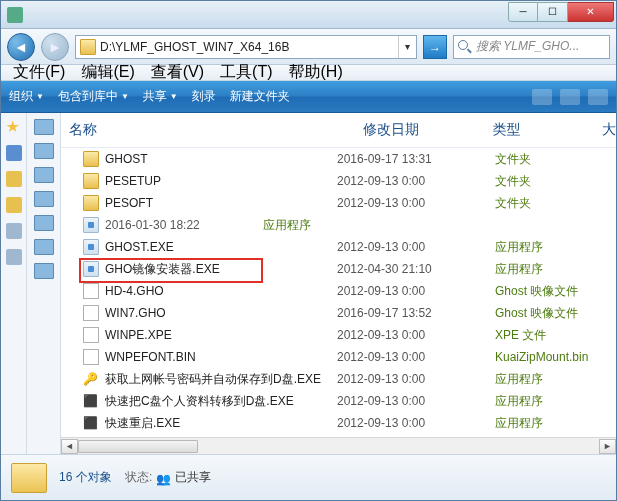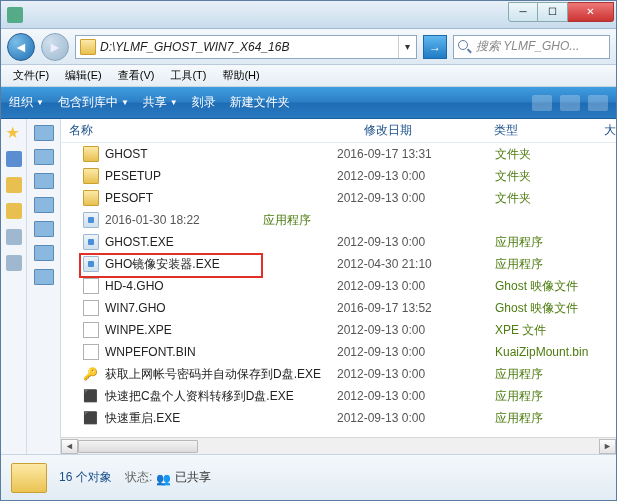--- a/index.html
+++ b/index.html
@@ -10,43 +10,43 @@
 .sys-icon { width: 16px; height: 16px; background: #5a8; border-radius: 2px; }
 .winbtns { display: flex; height: 20px; margin-right: 2px; margin-top: -6px; }
 .winbtn { width: 30px; height: 20px; display: flex; align-items: center; justify-content: center; font-size: 10px; border: 1px solid #8aa; border-left: none; background: linear-gradient(#eef7fb,#cfe4ef); }
 .winbtn:first-child { border-left: 1px solid #8aa; border-radius: 0 0 0 3px; }
 .winbtn.close { background: linear-gradient(#e77,#c33); color: #fff; border-color: #a33; border-radius: 0 0 3px 0; width: 46px; }
 .navbar { height: 36px; background: linear-gradient(#f4f8fc,#dde9f3); display: flex; align-items: center; padding: 0 6px; gap: 6px; border-bottom: 1px solid #b8cadb; }
 .navcircle { width: 28px; height: 28px; border-radius: 50%; background: radial-gradient(circle at 30% 30%, #7bbde8, #1e6fb5); display: flex; align-items: center; justify-content: center; color: #fff; font-size: 14px; border: 1px solid #2a5f92; }
 .navcircle.fwd { background: radial-gradient(circle at 30% 30%, #cfe0ee, #9db8cf); color: #eef; border-color: #8aa5bd; }
 .addressbar { flex: 1; height: 24px; background: #fff; border: 1px solid #8fa8bf; display: flex; align-items: center; }
 .addr-icon { width: 16px; height: 16px; margin: 0 4px; background: linear-gradient(#fce9a8,#e8c050); border-radius: 1px; border: 1px solid #caa030; }
-.addr-text { flex: 1; font-size: 12px; color: #222; font-style: italic; }
+.addr-text { flex: 1; font-size: 12px; color: #222; }
 .addr-drop { width: 18px; text-align: center; font-size: 10px; color: #333; border-left: 1px solid #ccc; height: 100%; display: flex; align-items: center; justify-content: center; }
 .go-btn { width: 24px; height: 24px; background: linear-gradient(#5fb7ef,#1f7bc5); border: 1px solid #1c68a8; display: flex; align-items: center; justify-content: center; color: #fff; font-size: 12px; }
 .searchbox { width: 157px; height: 24px; border: 1px solid #8fa8bf; background: #fff; display: flex; align-items: center; padding: 0 4px; }
 .search-icon { width: 14px; height: 14px; margin-right: 4px; position: relative; }
 .search-icon::before { content: ""; position: absolute; width: 8px; height: 8px; border: 1.5px solid #5a7ca0; border-radius: 50%; }
 .search-icon::after { content: ""; position: absolute; width: 5px; height: 1.5px; background: #5a7ca0; transform: rotate(45deg); left: 9px; top: 10px; }
 .search-text { font-size: 12px; color: #888; font-style: italic; white-space: nowrap; overflow: hidden; }
-.menubar { height: 22px; background: linear-gradient(#f6f9fc,#e6eef5); display: flex; align-items: center; padding: 0 4px; font-size: 11px; border-bottom: 1px solid #c8d6e2; }
+.menubar { height: 16px; background: linear-gradient(#f6f9fc,#e6eef5); display: flex; align-items: center; padding: 0 4px; font-size: 16px; border-bottom: 1px solid #c8d6e2; }
 .menuitem { padding: 2px 8px; cursor: default; }
 .toolbar { height: 32px; background: linear-gradient(#3f9de0 0%, #2d7fc5 48%, #1e6cb5 52%, #2a7ac0 100%); display: flex; align-items: center; padding: 0 8px; gap: 14px; color: #fff; font-size: 12px; border-bottom: 1px solid #1a5c9a; }
 .toolitem { display: flex; align-items: center; gap: 3px; cursor: default; }
 .tool-drop { font-size: 8px; }
 .toolbar-right { margin-left: auto; display: flex; gap: 8px; align-items: center; }
 .tb-icon { width: 20px; height: 16px; background: rgba(255,255,255,.25); border-radius: 2px; }
 .body { flex: 1; display: flex; overflow: hidden; background: #fff; }
 .favcol { width: 26px; background: #f2f6fa; border-right: 1px solid #d4dde6; display: flex; flex-direction: column; align-items: center; padding-top: 6px; gap: 10px; }
 .fav { width: 16px; height: 16px; }
 .star { color: #f5c242; font-size: 16px; line-height: 16px; }
 .thumbcol { width: 34px; background: #f2f6fa; border-right: 1px solid #d4dde6; display: flex; flex-direction: column; align-items: center; padding-top: 6px; gap: 8px; }
 .thumb { width: 20px; height: 16px; background: #8bb8de; border: 1px solid #5a8ab5; border-radius: 1px; }
 .listarea { flex: 1; display: flex; flex-direction: column; overflow: hidden; }
-.listhdr { height: 24px; display: flex; align-items: center; font-size: 12px; color: #1a4f8a; border-bottom: 1px solid #e4ebf2; background: #fff; }
+.listhdr { height: 35px; display: flex; align-items: center; font-size: 14px; color: #1a4f8a; border-bottom: 1px solid #e4ebf2; background: #fff; }
 .colname { width: 260px; padding-left: 8px; }
 .coldate { width: 130px; margin-left: 43px; }
 .coltype { width: 110px; }
 .colsize { flex: 1; }
 .rows { flex: 1; overflow: hidden; background: #fff; }
 .row { height: 22px; display: flex; align-items: center; font-size: 12px; color: #222; padding-left: 22px; }
 .row .ico { width: 16px; height: 16px; margin-right: 6px; display: flex; align-items: center; justify-content: center; font-size: 12px; }
 .ico-folder { background: linear-gradient(#fce9a8,#e8c050); border: 1px solid #caa030; border-radius: 1px; }
 .ico-exe { background: linear-gradient(#eef4fa,#cfe0ee); border: 1px solid #9db8cf; border-radius: 1px; position: relative; }
 .ico-exe::after { content: ""; position: absolute; width: 6px; height: 6px; background: #4a90d9; border-radius: 1px; left: 4px; top: 4px; }

